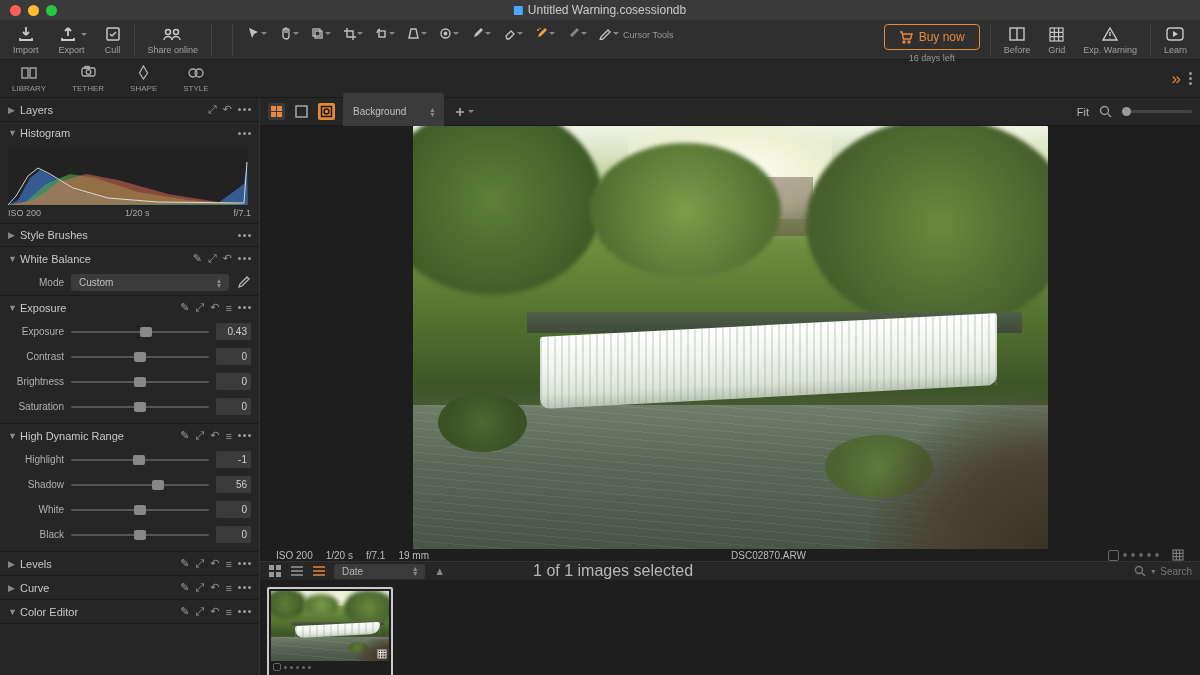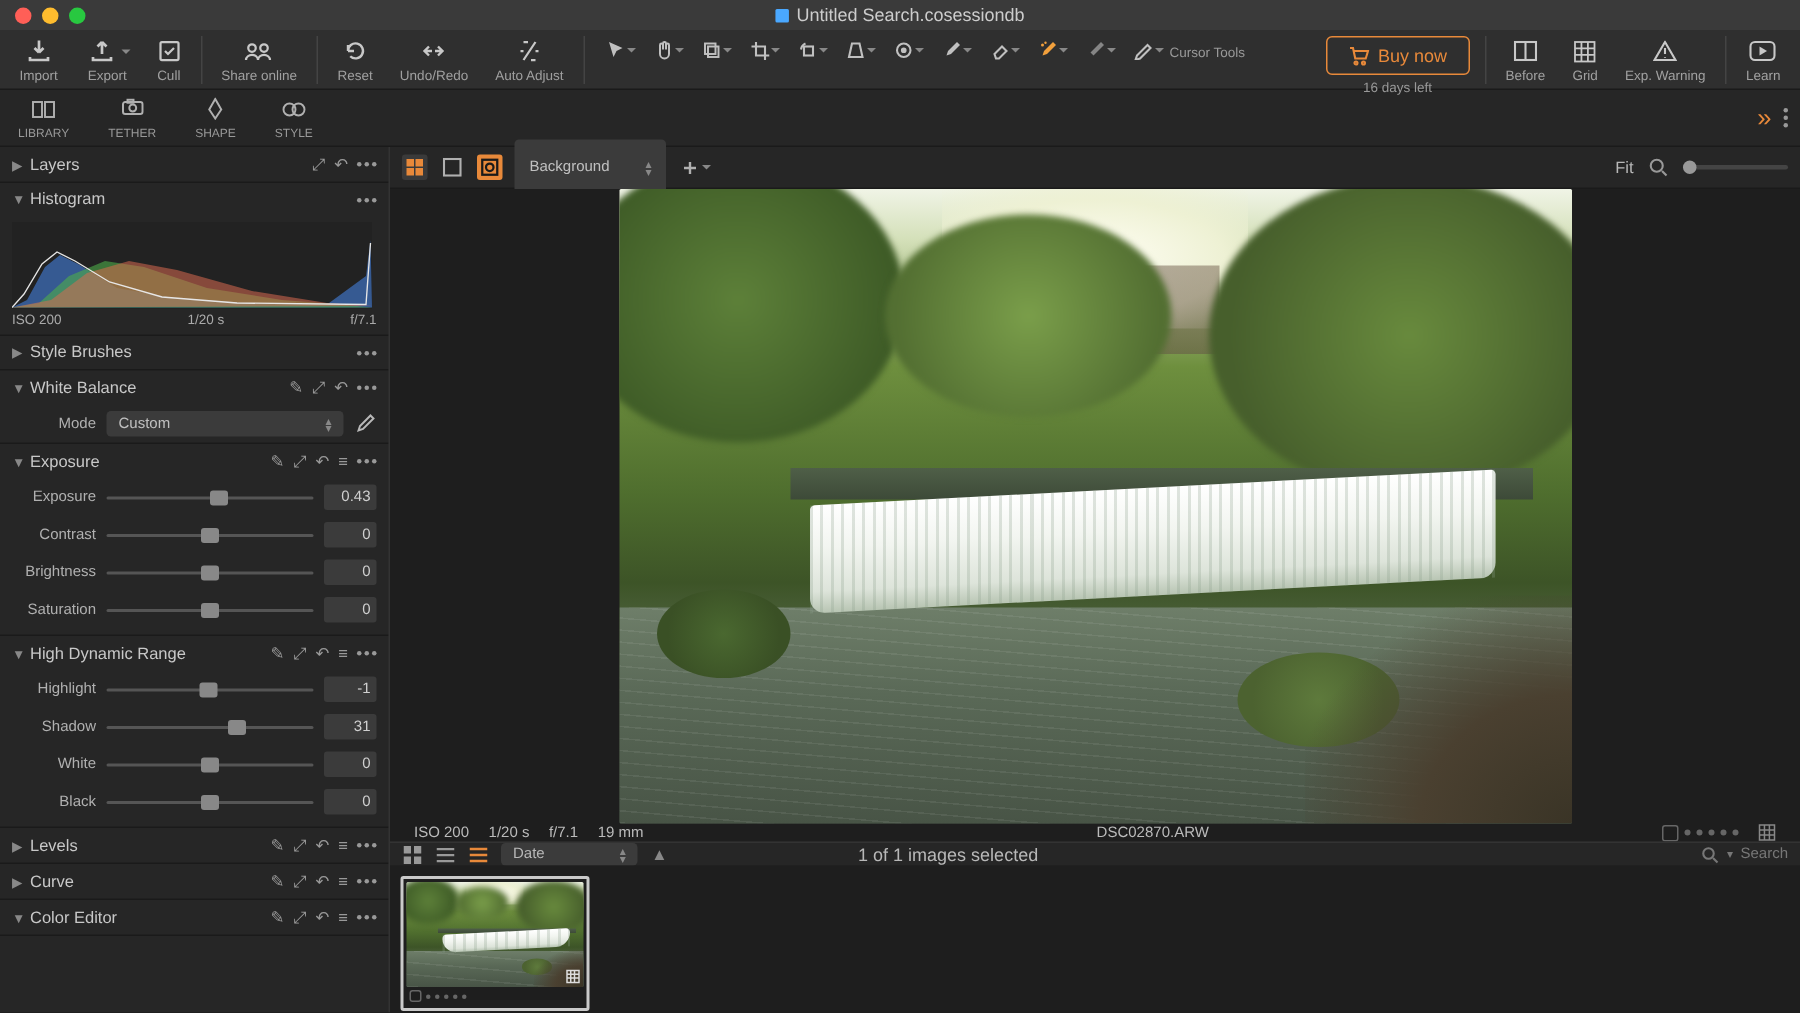--- a/index.html
+++ b/index.html
@@ -110,21 +110,21 @@
 .rating{display:flex;gap:4px;align-items:center}
 .rbox{width:11px;height:11px;border:1px solid #666;border-radius:2px}
 .rdot{width:4px;height:4px;border-radius:50%;background:#666}
 .grid-ico{width:12px;height:12px;color:#888}
 
 
 .browbar{height:23px;background:#262626;display:flex;align-items:center;padding:0 8px;gap:8px;border-top:1px solid #333}
 .bb-ico{cursor:pointer;color:#999;padding:1px}
 .bb-ico.active{color:#e8893a}
 .sort-sel{background:#3b3b3b;border-radius:3px;padding:2px 8px;font-size:10px;color:#b8b8b8;display:flex;align-items:center;gap:50px}
-.sel-count{font-size:12px;color:#b8b8b8;margin-left:118px}
+.sel-count{font-size:16px;color:#b8b8b8;margin-left:79px}
 .search{display:flex;align-items:center;gap:5px;font-size:10px;color:#777;margin-left:auto}
 
 
 .filmstrip{flex:0 0 98px;background:#1e1e1e;padding:7px;display:flex;gap:8px}
 .thumb-card{width:126px;border:2px solid #cacaca;border-radius:2px;padding:2px;display:flex;flex-direction:column}
 .thumb-img{flex:1;position:relative;overflow:hidden;min-height:70px}
 .thumb-meta{height:12px;display:flex;align-items:center;gap:3px;padding:0 2px}
 .thumb-meta .rbox{width:8px;height:8px}
 .thumb-meta .rdot{width:3px;height:3px}
 </style>
@@ -132,21 +132,21 @@
 <body>
 
 <div class="titlebar">
   <div class="traffic">
     <div class="tl r"></div>
     <div class="tl y"></div>
     <div class="tl g"></div>
   </div>
   <div class="title">
     <span class="title-ico"></span>
-    <span>Untitled Search.cosessiondb</span>
+    <span>Untitled Warning.cosessiondb</span>
   </div>
 </div>
 
 <div class="toolbar">
   <div class="tb-grp">
     <div class="tb-btn">
       <div class="tb-ico">
           <svg width="18" height="18" viewBox="0 0 18 18" fill="none" stroke="currentColor" stroke-width="1.8">
             <path d="M9 2v8m0 0l-3-3m3 3l3-3M3 13v2h12v-2"></path>
           </svg>
@@ -179,46 +179,20 @@
           <svg width="22" height="16" viewBox="0 0 22 16" fill="none" stroke="currentColor" stroke-width="1.5">
             <circle cx="6" cy="6" r="2.5"></circle>
             <circle cx="14" cy="6" r="2.5"></circle>
             <path d="M2 14c0-2 2-3.5 4-3.5s4 1.5 4 3.5M10 14c0-2 2-3.5 4-3.5s4 1.5 4 3.5"></path>
           </svg>
         </div>
       <div class="tb-lbl">Share online</div>
     </div>
   </div>
   <div class="tb-sep"></div>
-  <div class="tb-grp">
-    <div class="tb-btn">
-      <div class="tb-ico">
-          <svg width="16" height="16" viewBox="0 0 16 16" fill="none" stroke="currentColor" stroke-width="1.6">
-            <path d="M3 8a5 5 0 1 1 1.5 3.5M3 8V4m0 4h4"></path>
-          </svg>
-        </div>
-      <div class="tb-lbl">Reset</div>
-    </div>
-    <div class="tb-btn">
-      <div class="tb-ico">
-          <svg width="22" height="14" viewBox="0 0 22 14" fill="none" stroke="currentColor" stroke-width="1.6">
-            <path d="M8 4L5 7l3 3M5 7h5a4 4 0 0 1 0 0M14 10l3-3-3-3m3 3h-5"></path>
-          </svg>
-        </div>
-      <div class="tb-lbl">Undo/Redo</div>
-    </div>
-    <div class="tb-btn">
-      <div class="tb-ico">
-          <svg width="16" height="16" viewBox="0 0 16 16" fill="none" stroke="currentColor" stroke-width="1.5">
-            <path d="M4 14L12 2m-8 0h3m5 12h-3M2 8h2m8 0h2"></path>
-          </svg>
-        </div>
-      <div class="tb-lbl">Auto Adjust</div>
-    </div>
-  </div>
   <div class="tb-sep"></div>
   <div class="ct-wrap">
     <div class="cursor-tools">
       <div class="ct-btn">
           <svg width="13" height="13" viewBox="0 0 13 13" fill="currentColor">
             <path d="M2 1l3 10 2-4 4-2z"></path>
           </svg>
           <span class="caret"></span>
         </div>
       <div class="ct-btn">
@@ -559,21 +533,21 @@
             <div class="thumb" style="left:49%"></div>
           </div>
           <div class="ctrl-val">-1</div>
         </div>
     <div class="ctrl-row">
           <div class="ctrl-lbl">Shadow</div>
           <div class="ctrl-slider">
             <div class="track"></div>
             <div class="thumb" style="left:63%"></div>
           </div>
-          <div class="ctrl-val">31</div>
+          <div class="ctrl-val">56</div>
         </div>
     <div class="ctrl-row">
           <div class="ctrl-lbl">White</div>
           <div class="ctrl-slider">
             <div class="track"></div>
             <div class="thumb" style="left:50%"></div>
           </div>
           <div class="ctrl-val">0</div>
         </div>
     <div class="ctrl-row" style="padding-bottom:8px">

